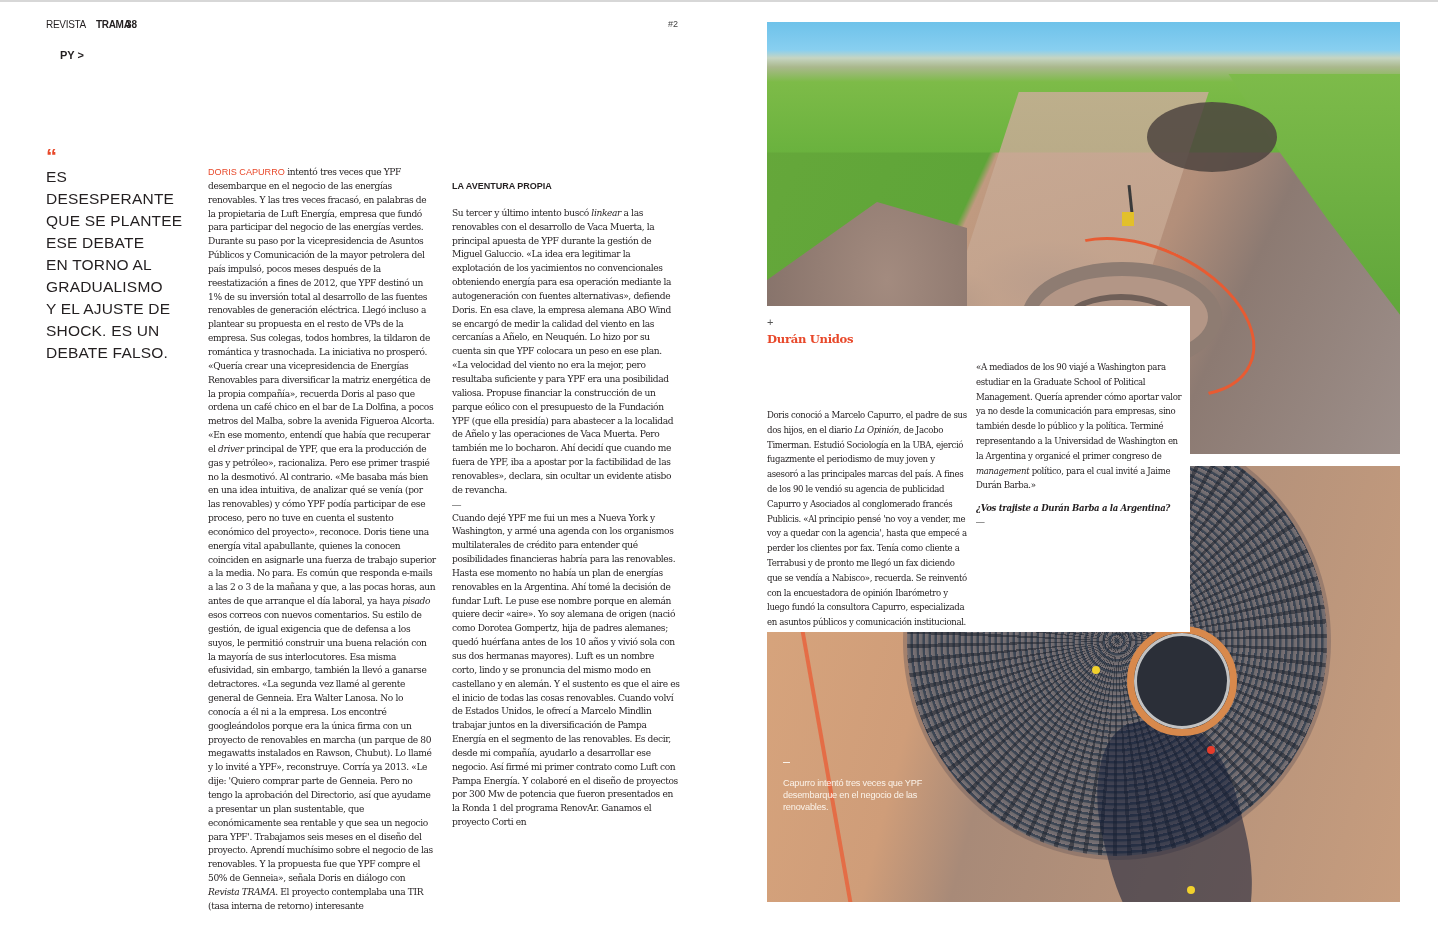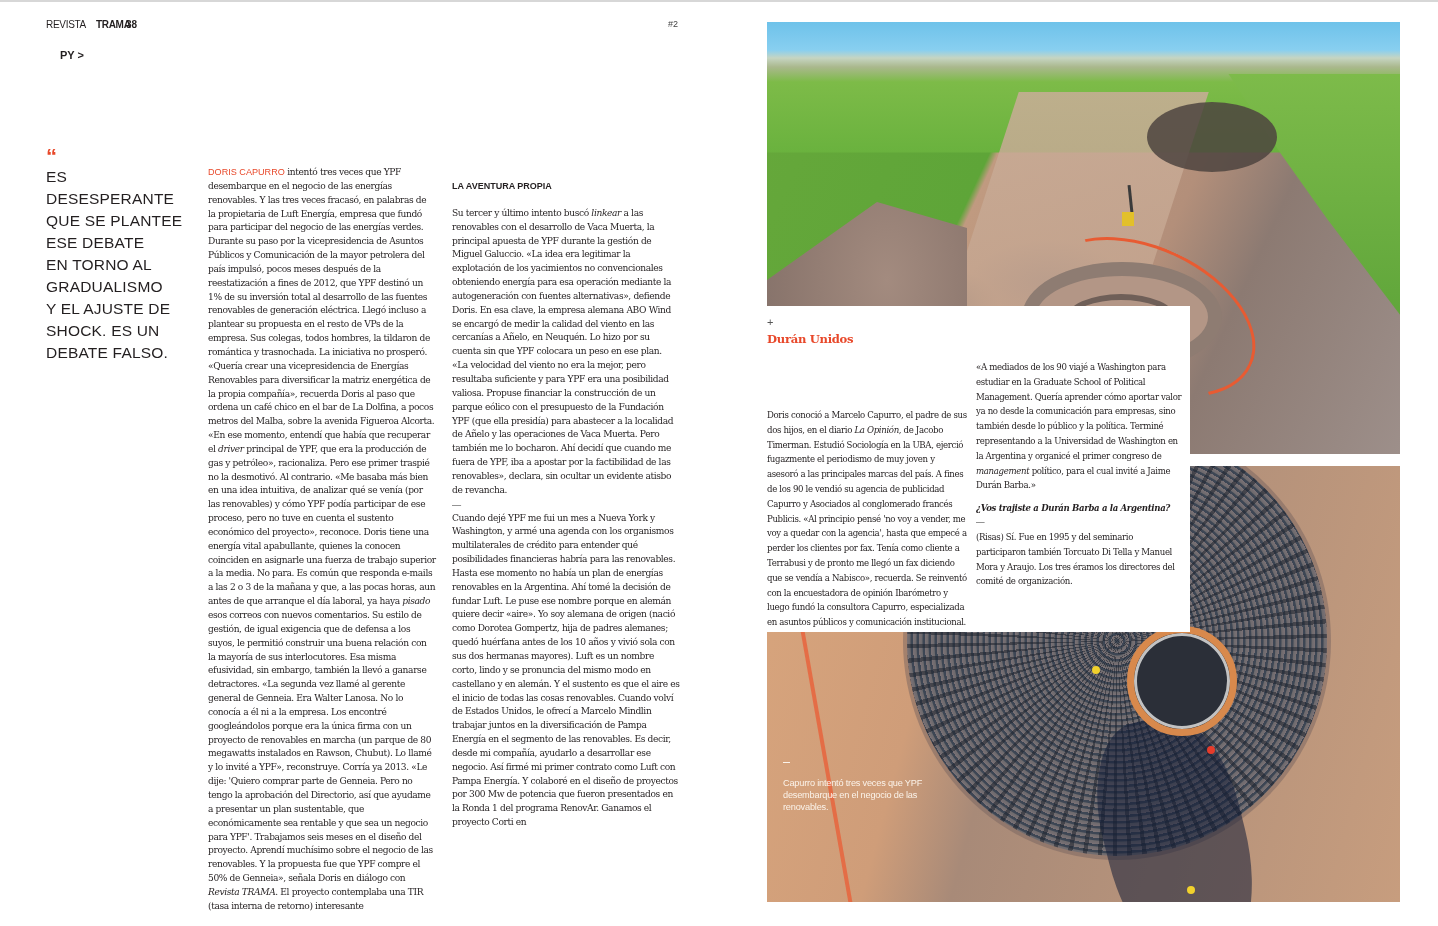--- a/index.html
+++ b/index.html
@@ -144,15 +144,14 @@
 <div class="sidebox">
   <div class="sb-plus">+</div>
   <div class="sb-title">Durán Unidos</div>
   <div class="sb-col sb-col1">
     <span>Doris conoció a Marcelo Capurro, el padre de sus dos hijos, en el diario </span><i>La Opinión</i><span>, de Jacobo Timerman. Estudió Sociología en la UBA, ejerció fugazmente el periodismo de muy joven y asesoró a las principales marcas del país. A fines de los 90 le vendió su agencia de publicidad Capurro y Asociados al conglomerado francés Publicis. «Al principio pensé 'no voy a vender, me voy a quedar con la agencia', hasta que empecé a perder los clientes por fax. Tenía como cliente a Terrabusi y de pronto me llegó un fax diciendo que se vendía a Nabisco», recuerda. Se reinventó con la encuestadora de opinión Ibarómetro y luego fundó la consultora Capurro, especializada en asuntos públicos y comunicación institucional.</span>
   </div>
   <div class="sb-col sb-col2">
     <p><span>«A mediados de los 90 viajé a Washington para estudiar en la Graduate School of Political Management. Quería aprender cómo aportar valor ya no desde la comunicación para empresas, sino también desde lo público y la política. Terminé representando a la Universidad de Washington en la Argentina y organicé el primer congreso de </span><i>management</i><span> político, para el cual invité a Jaime Durán Barba.»</span></p>
     <div class="sb-q">¿Vos trajiste a Durán Barba a la Argentina?</div>
     <div class="sb-dash">—</div>
-    <p>(Risas) Sí. Fue en 1995 y del seminario participaron también Torcuato Di Tella y Manuel Mora y Araujo. Los tres éramos los directores del comité de organización.</p>
   </div>
 </div>
 
 </body></html>

